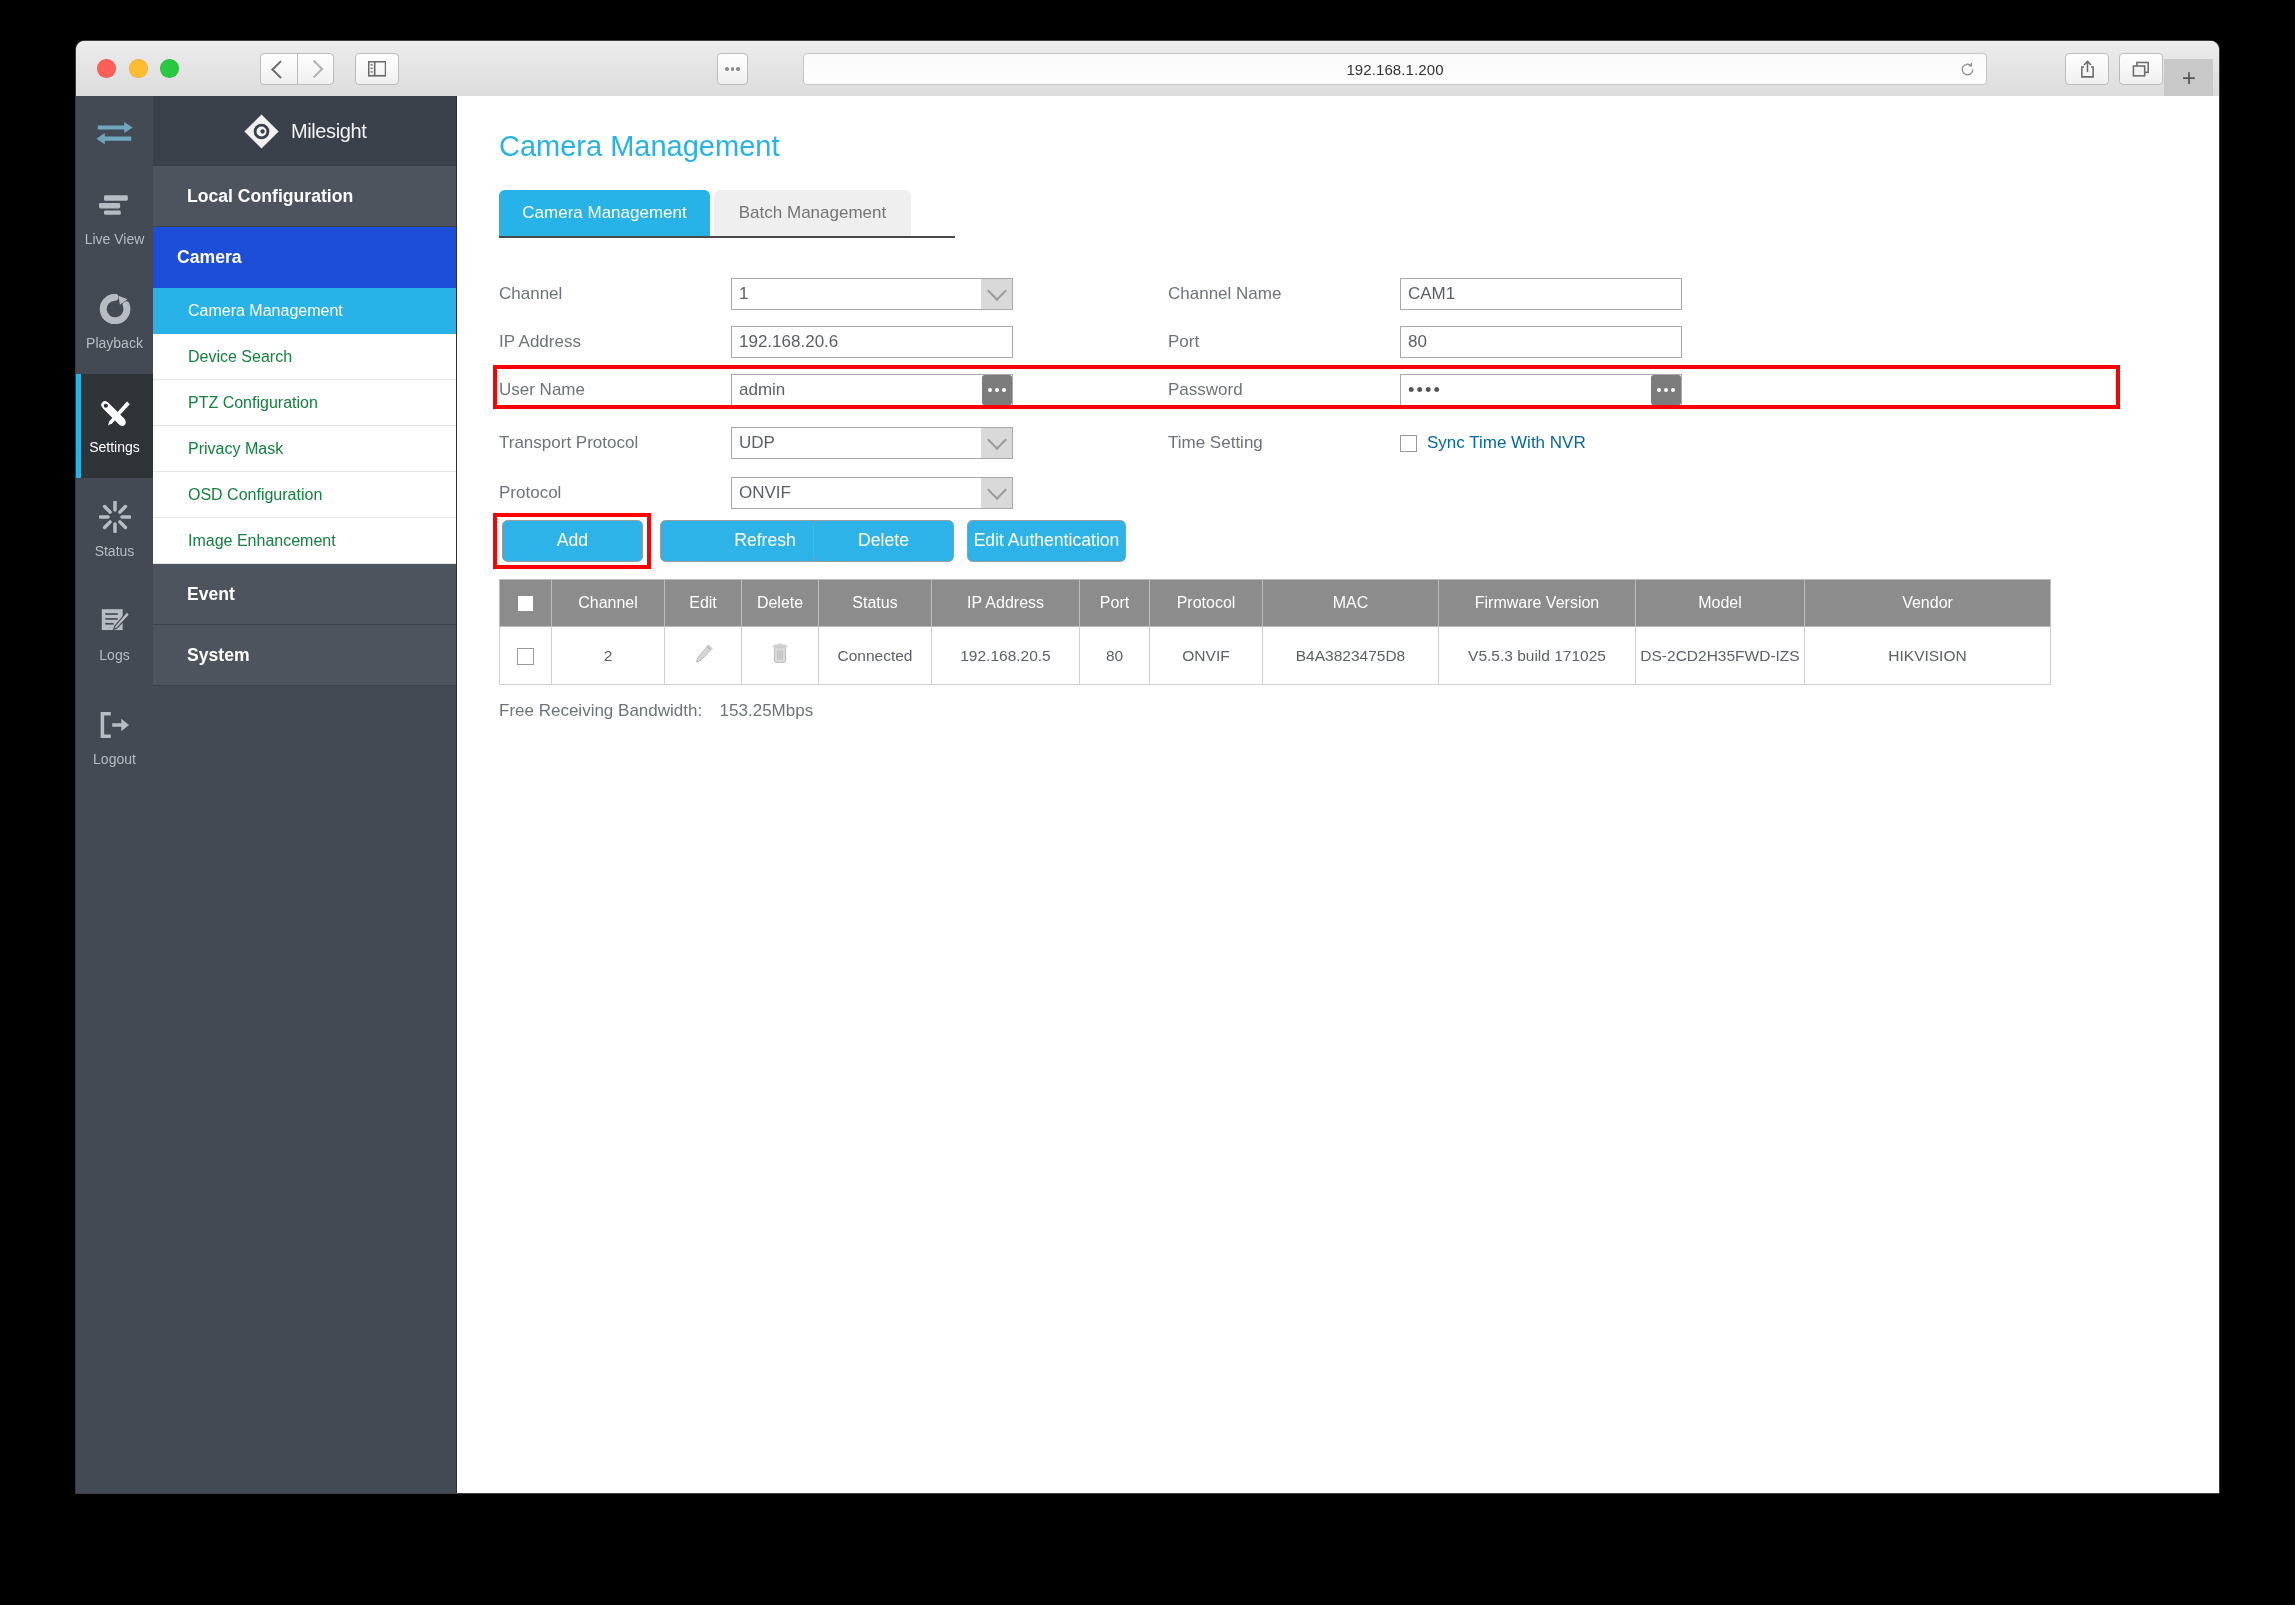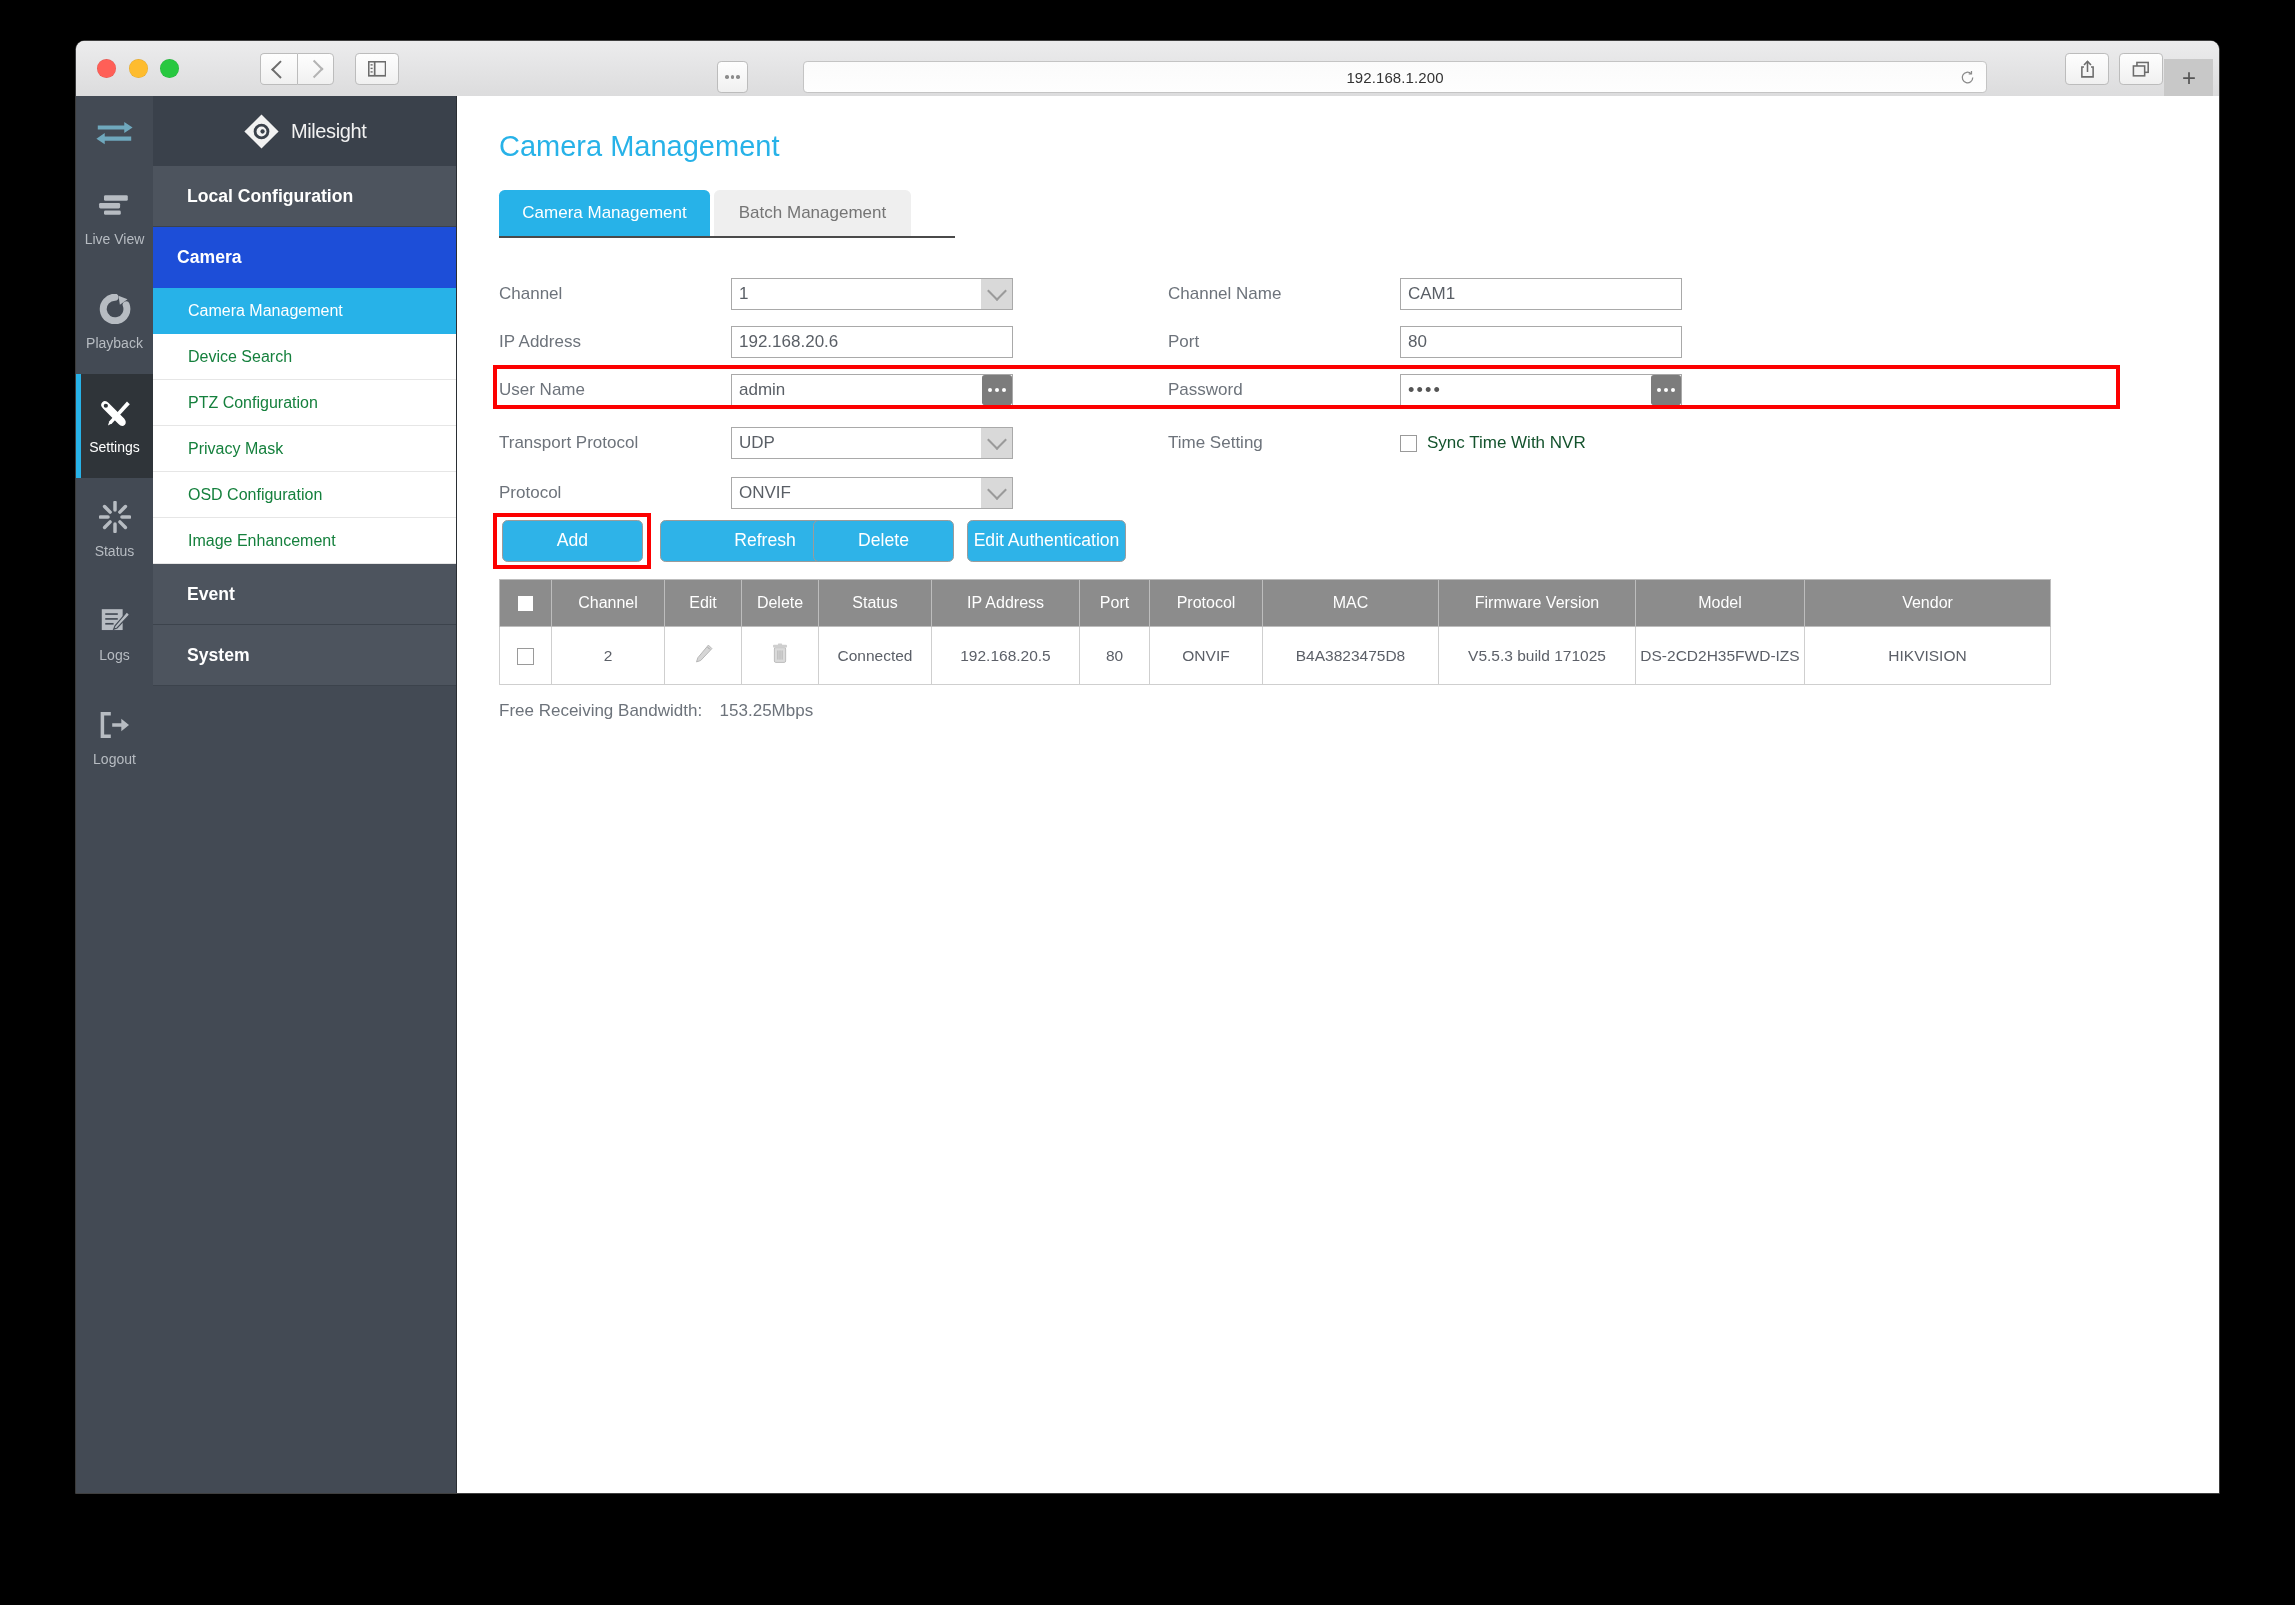--- a/index.html
+++ b/index.html
@@ -24,21 +24,21 @@
   .nav-fwd{left:221px;width:37px;border-radius:0 4.2px 4.2px 0;}
   .sidebar-btn{left:279px;width:44px;}
   .share-btn{right:110px;width:44px;}
   .tabs-btn{right:56px;width:44px;}
 
   .chev{width:10.6px;height:10.6px;border-left:2.1px solid #6c6c6c;border-bottom:2.1px solid #6c6c6c;}
   .chev.left{transform:rotate(45deg);margin-left:2.8px;}
   .chev.right{transform:rotate(-135deg);margin-right:2.8px;}
   .chev.dim{border-color:#b3b3b3;}
 
-  .urlwrap{position:absolute;left:641px;right:232px;top:12px;height:40px;display:flex;align-items:flex-end;gap:48px;}
+  .urlwrap{position:absolute;left:641px;right:232px;top:12px;height:40px;display:flex;align-items:flex-start;gap:48px;}
   .dotsbtn{width:31px;height:32px;border:0.7px solid #bcbcbc;border-radius:4.2px;
            background:linear-gradient(to bottom,#fefefe,#f0f0f0);box-sizing:border-box;
            display:flex;align-items:center;justify-content:center;gap:2.1px;margin-right:7px;}
   .dotsbtn i{width:3.5px;height:3.5px;border-radius:50%;background:#8c8c8c;display:block;}
   .urlbar{flex:1;height:32px;border:0.7px solid #c4c4c4;border-radius:4.2px;
           background:linear-gradient(to bottom,#fbfbfb,#fefefe);position:relative;
           display:flex;align-items:center;justify-content:center;box-sizing:border-box;}
   .urltext{font-size:15px;color:#333;letter-spacing:0.1px;}
   .reload{position:absolute;right:11.3px;top:8.4px;width:15px;height:15px;}
 
@@ -93,21 +93,21 @@
   .fsel .arrow{position:absolute;right:0.7px;top:0.7px;bottom:0.7px;width:31px;background:#d9d9d9;
                display:flex;align-items:center;justify-content:center;}
   .fsel .arrow b{width:12px;height:12px;border-left:2.1px solid #9a9a9a;border-bottom:2.1px solid #9a9a9a;
                  transform:rotate(-45deg);margin-top:-5.6px;display:block;}
   .kbd{position:absolute;right:1.4px;top:1.4px;bottom:1.4px;width:30px;background:#7c7c7c;border-radius:2.8px;
        display:flex;align-items:center;justify-content:center;gap:2.8px;}
   .kbd i{width:4.2px;height:4.2px;border-radius:50%;background:#fff;display:block;}
   .dots{letter-spacing:2.1px;font-size:18.3px;color:#555;}
 
   .chk{width:17px;height:17px;border:1.4px solid #9a9a9a;box-sizing:border-box;background:#fff;flex:none;}
-  .chklabel{font-size:17px;color:#14532d;margin-left:10px;}
+  .chklabel{font-size:17px;color:#0369a1;margin-left:10px;}
 
   .hl{position:absolute;border:4.2px solid #fc0000;box-sizing:border-box;}
 
   
   .btnrow{position:relative;height:51px;margin-top:12.7px;}
   .btn{position:absolute;top:0;height:42px;background:#2eb3e8;color:#fff;font-size:17.6px;
        border:0.7px solid #9b9b9b;border-radius:5.6px;box-sizing:border-box;
        display:flex;align-items:center;justify-content:center;}
 
   

